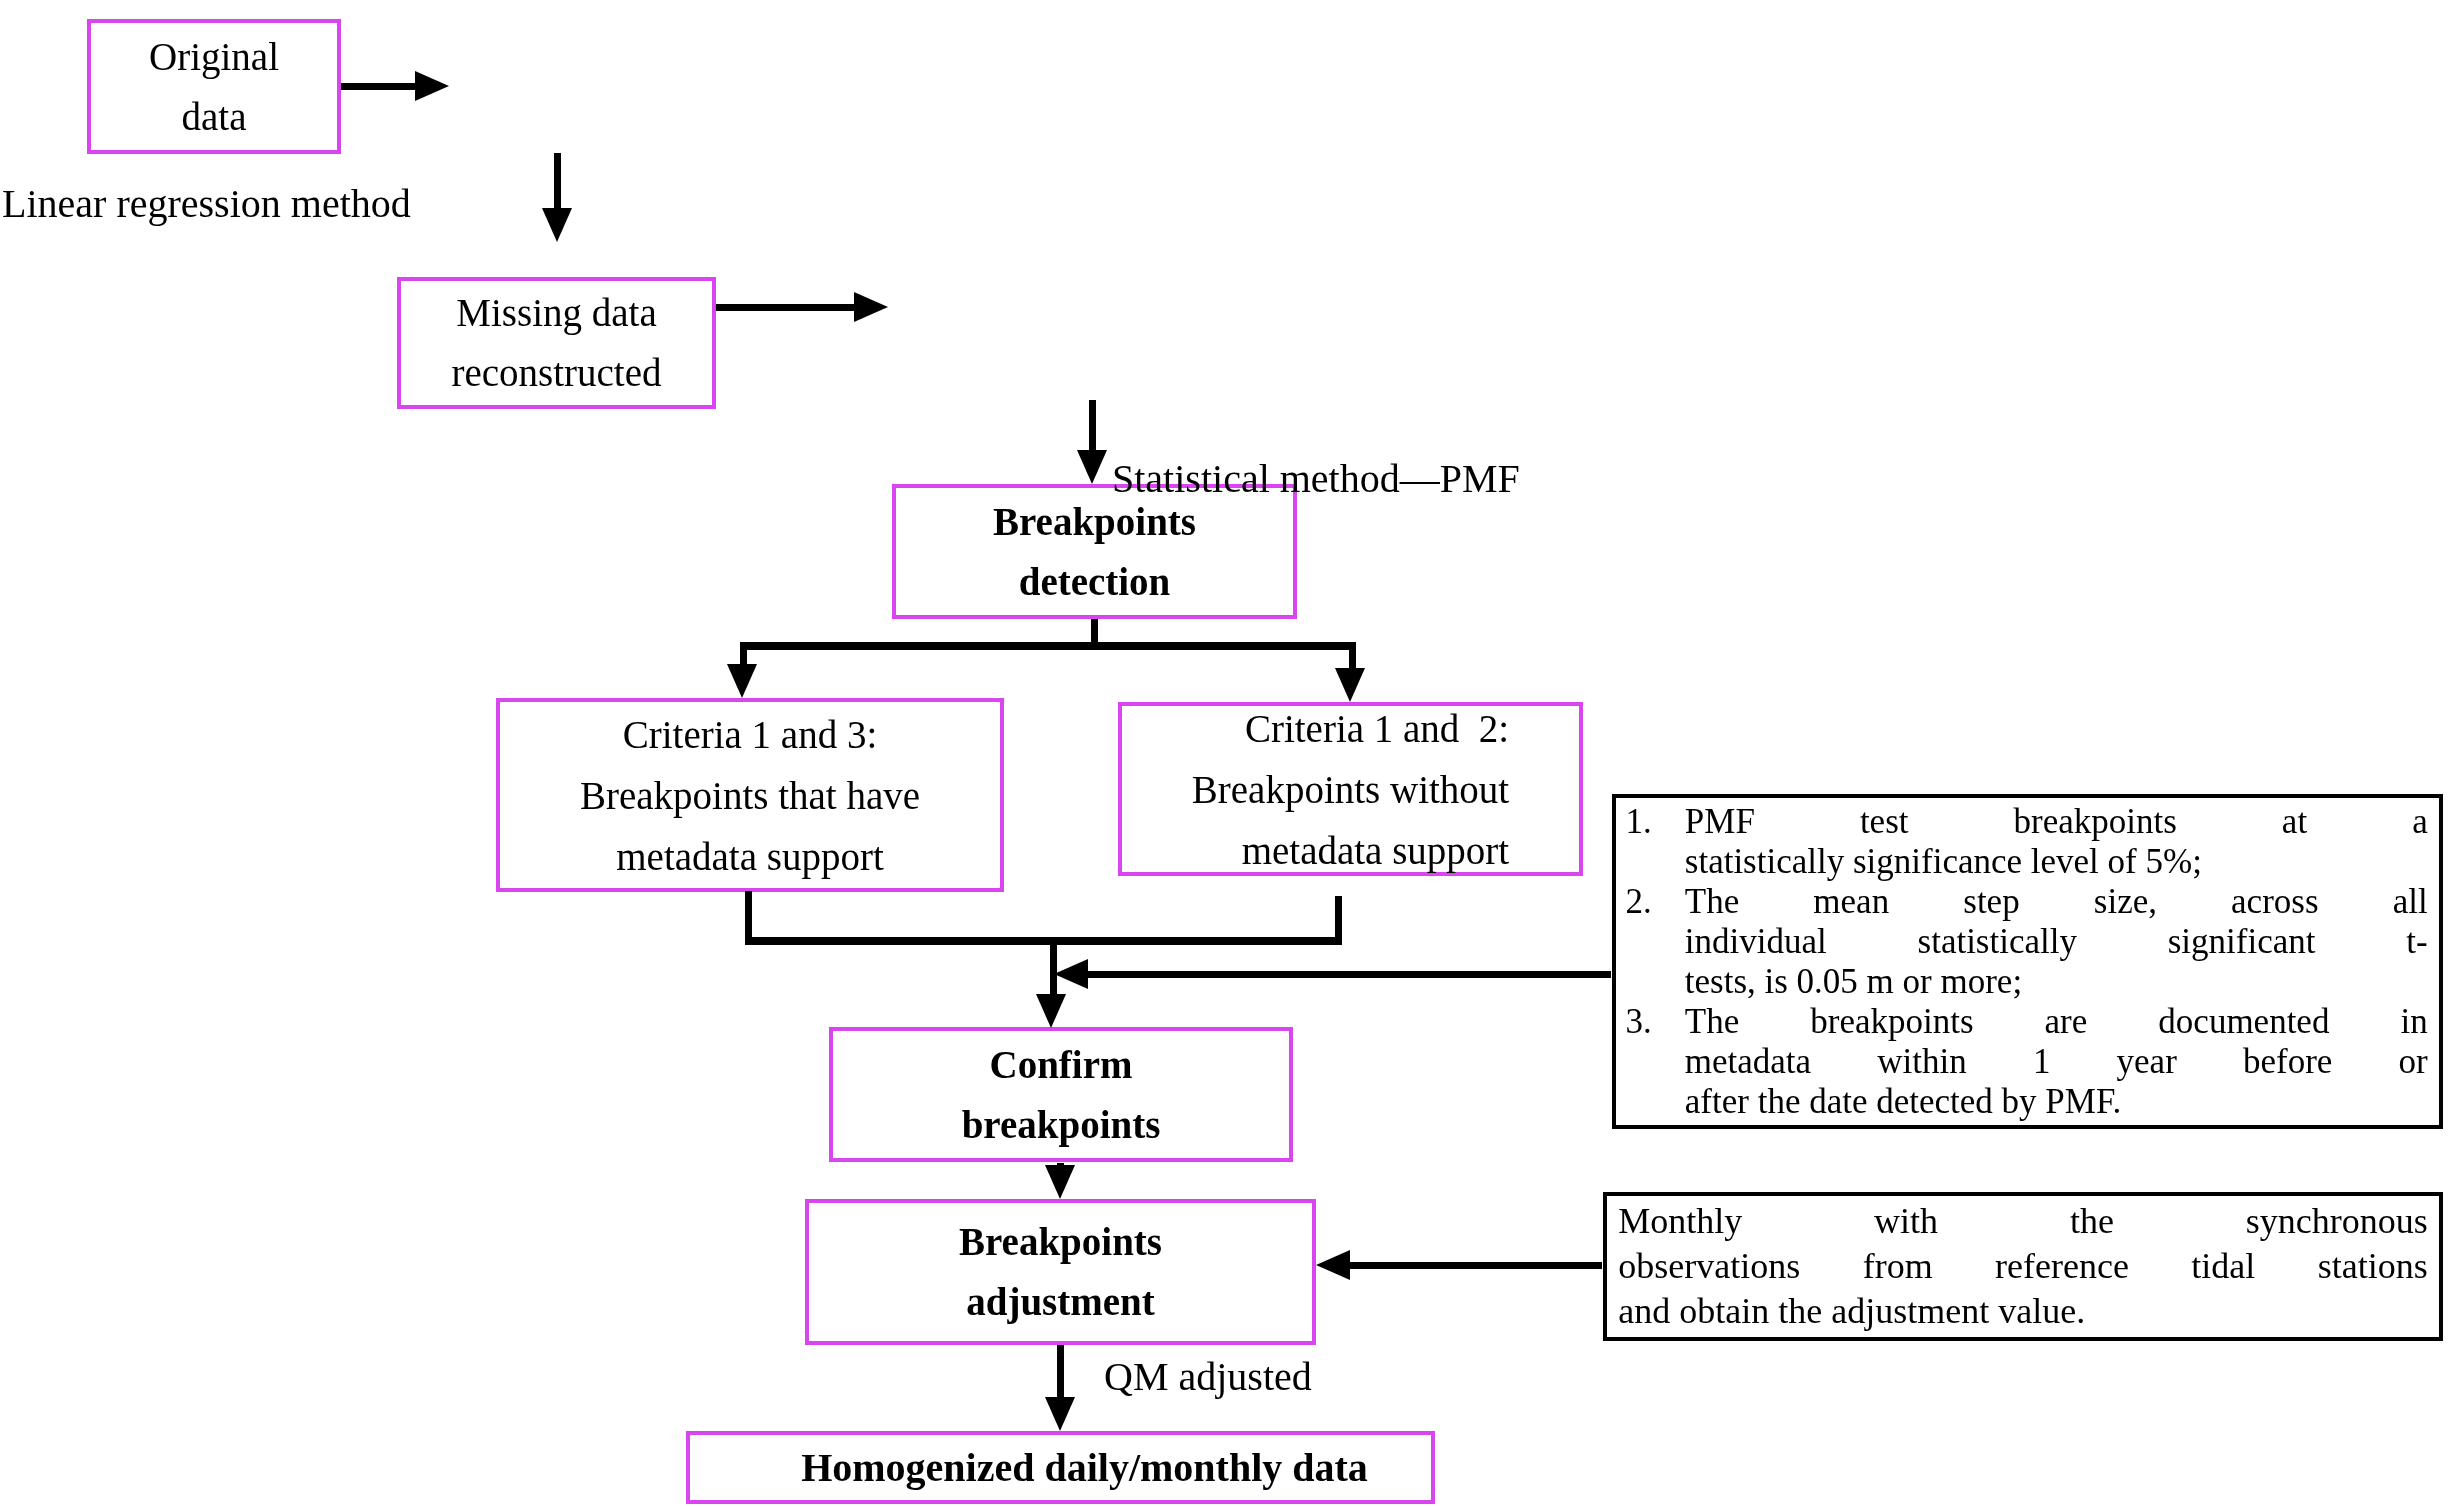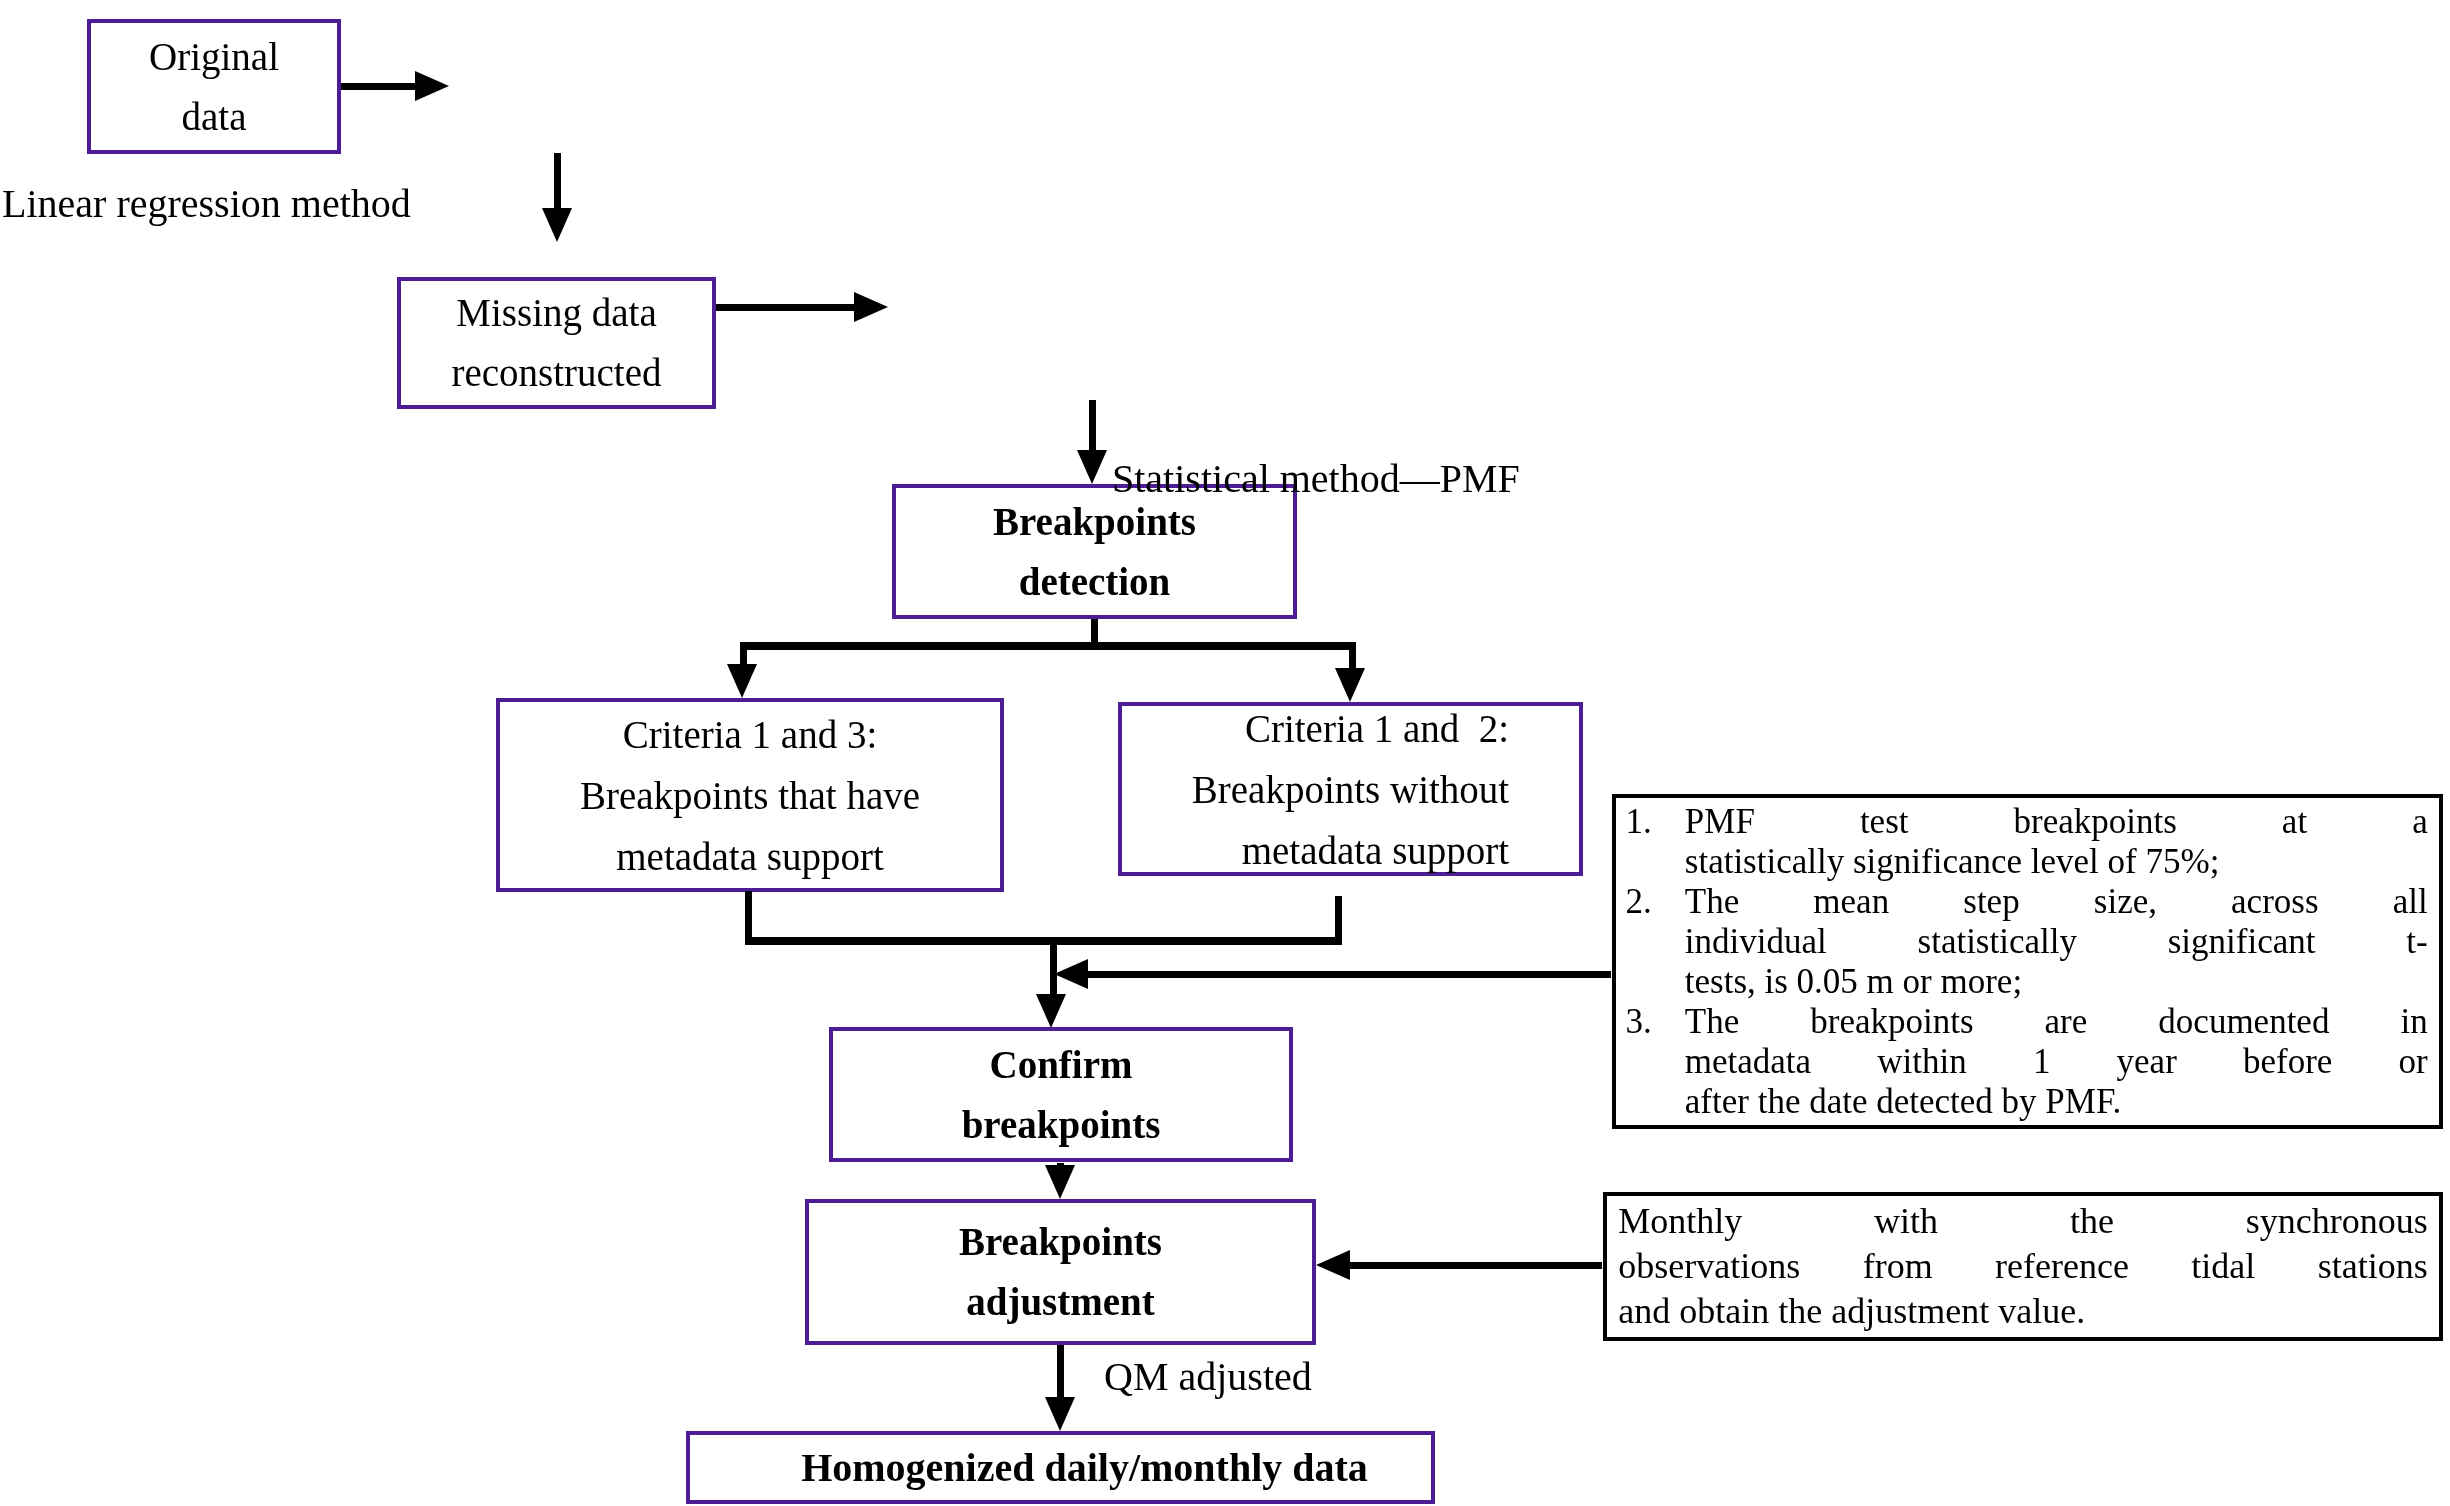--- a/index.html
+++ b/index.html
@@ -9,21 +9,21 @@
     background:#ffffff;
     font-family:"Liberation Serif", "DejaVu Serif", serif;
     color:#000;
     overflow:hidden;
   }
   
   .box{
     position:absolute;
     box-sizing:border-box;
     background:#fff;
-    border:4px solid #4c1d95;
+    border:4px solid #d946ef;
     display:flex;
     flex-direction:column;
     align-items:center;
     justify-content:center;
     text-align:center;
   }
   .box .txt{
     white-space:pre-wrap;
     font-size:39px;
     line-height:61px;
@@ -116,21 +116,21 @@
     <div class="item">
       <div class="num">1.</div>
       <div>
         <div class="jl">
             <span>PMF</span>
             <span>test</span>
             <span>breakpoints</span>
             <span>at</span>
             <span>a</span>
           </div>
-        <div class="nl">statistically significance level of 75%;</div>
+        <div class="nl">statistically significance level of 5%;</div>
       </div>
     </div>
     <div class="item">
       <div class="num">2.</div>
       <div>
         <div class="jl">
             <span>The</span>
             <span>mean</span>
             <span>step</span>
             <span>size,</span>

